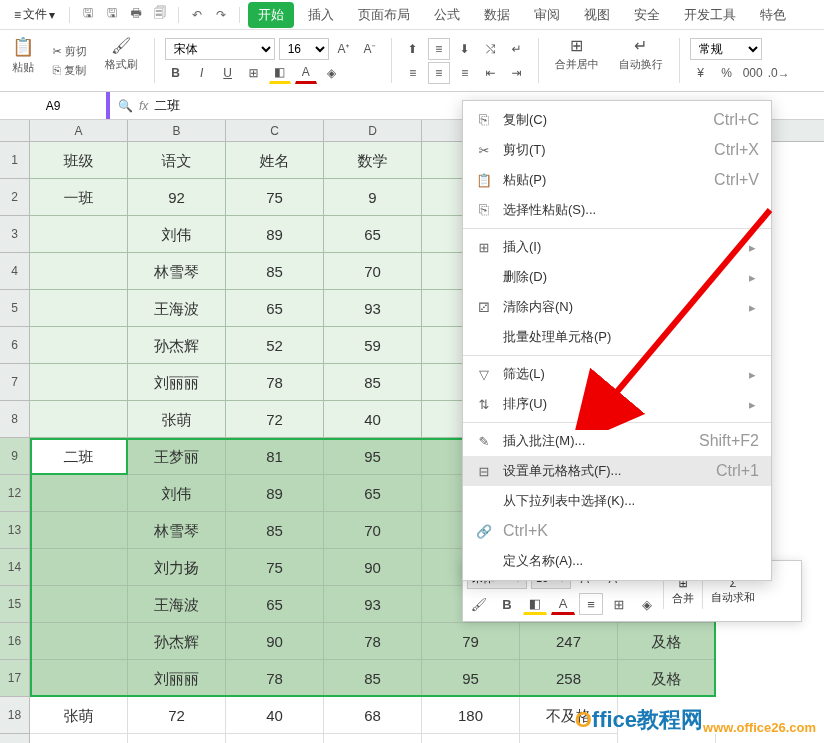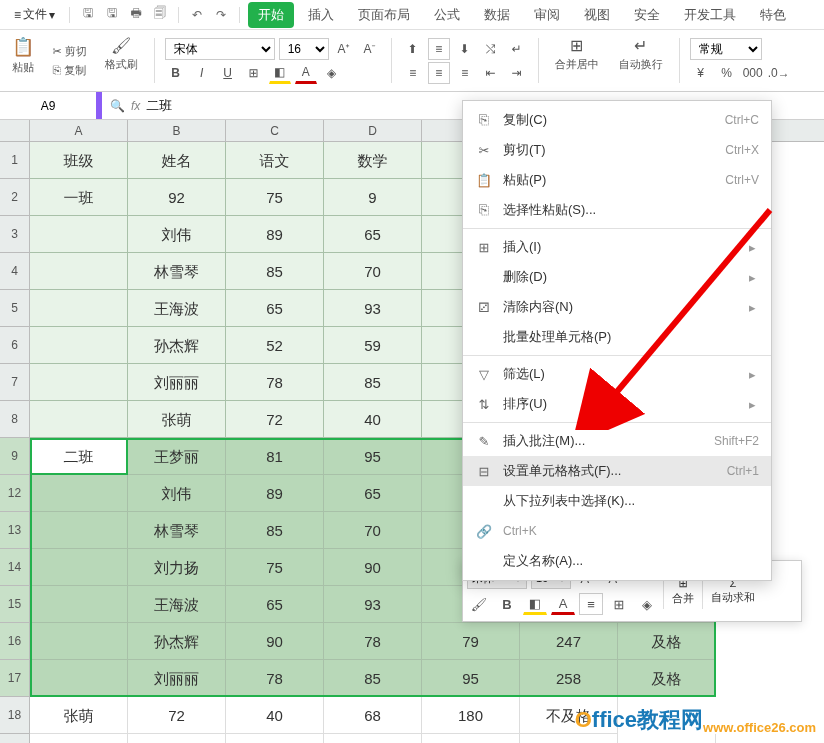--- a/index.html
+++ b/index.html
@@ -19,21 +19,21 @@
 .ribbon .btn-big { display: flex; flex-direction: column; align-items: center; gap: 2px; padding: 2px 6px; font-size: 11px; color: #555; }
 .ribbon .btn-sm { display: flex; align-items: center; gap: 3px; padding: 1px 4px; font-size: 11px; color: #555; }
 .ribbon .vsep { width: 1px; background: #ddd; margin: 4px 2px; }
 .ribbon select, .ribbon .combo { height: 22px; border: 1px solid #ccc; font-size: 12px; padding: 0 4px; background: #fff; }
 .ribbon .row { display: flex; gap: 4px; align-items: center; }
 .ribbon .iconbtn { width: 22px; height: 22px; display: flex; align-items: center; justify-content: center; border: 1px solid transparent; color: #555; }
 .ribbon .iconbtn.boxed { border-color: #ccc; }
 
 
 .formula-bar { display: flex; align-items: center; height: 28px; border-bottom: 1px solid #d0d0d0; }
-.name-box { width: 102px; border-right: 6px solid #8b5cf6; height: 100%; }
+.name-box { width: 110px; border-right: 4px solid #8b5cf6; height: 100%; }
 .name-box input { width: 100%; height: 100%; border: none; text-align: center; font-size: 12px; outline: none; }
 .fx-area { display: flex; align-items: center; gap: 6px; padding: 0 8px; flex: 1; }
 .fx-area input { flex: 1; border: none; font-size: 13px; outline: none; }
 
 
 .grid-wrap { position: relative; }
 .col-headers { display: flex; height: 22px; background: #e8eceb; border-bottom: 1px solid #bbb; }
 .corner { width: 30px; border-right: 1px solid #bbb; background: #e8eceb; }
 .col-h { border-right: 1px solid #bbb; text-align: center; line-height: 22px; font-size: 12px; color: #555; }
 .col-A { width: 98px; } .col-B { width: 98px; } .col-C { width: 98px; } .col-D { width: 98px; } .col-E { width: 98px; } .col-F { width: 98px; } .col-G { width: 98px; }
@@ -49,21 +49,21 @@
 .row-c.plain .cell { background: #fff; border-color: #ddd; }
 
 .sel-frame { position: absolute; border: 2px solid #22b14c; pointer-events: none; }
 
 
 .ctx-menu { position: absolute; top: 100px; left: 462px; width: 310px; background: #fff; border: 1px solid #ccc; box-shadow: 0 4px 16px rgba(0,0,0,0.2); z-index: 50; padding: 4px 0; }
 .ctx-item { display: flex; align-items: center; height: 30px; padding: 0 12px; gap: 10px; font-size: 13px; color: #333; position: relative; }
 .ctx-item:hover, .ctx-item.hover { background: #e8e8e8; }
 .ctx-item .mi-icon { width: 18px; text-align: center; color: #666; }
 .ctx-item .mi-label { flex: 1; }
-.ctx-item .mi-short { color: #999; font-size: 12px; }
+.ctx-item .mi-short { color: #999; font-size: 16px; }
 .ctx-item .mi-arrow { color: #999; width: 10px; }
 .ctx-sep { height: 1px; background: #e0e0e0; margin: 3px 0; }
 
 
 .mini-tb { position: absolute; top: 560px; left: 462px; width: 340px; background: #fff; border: 1px solid #ccc; box-shadow: 0 2px 10px rgba(0,0,0,0.15); z-index: 40; padding: 4px; }
 .mini-tb .mrow { display: flex; align-items: center; gap: 4px; height: 26px; }
 .mini-tb .mbtn { width: 24px; height: 22px; display: flex; align-items: center; justify-content: center; color: #555; border: 1px solid transparent; font-size: 13px; }
 .mini-tb .mbtn.boxed { border-color: #ccc; }
 .mini-tb select { height: 22px; border: 1px solid #ccc; font-size: 11px; }
 .mini-tb .mvsep { width: 1px; height: 36px; background: #ddd; margin: 0 4px; }
@@ -212,22 +212,22 @@
     <div class="col-h col-C">C</div>
     <div class="col-h col-D">D</div>
     <div class="col-h col-E">E</div>
     <div class="col-h col-F">F</div>
     <div class="col-h col-G">G</div>
   </div>
   <div class="rows" id="rows">
       <div class="row-c header">
         <div class="row-h">1</div>
         <div class="cell col-A">班级</div>
+        <div class="cell col-C">语文</div>
         <div class="cell col-B">姓名</div>
-        <div class="cell col-C">语文</div>
         <div class="cell col-D">数学</div>
         <div class="cell col-E">英</div>
         <div class="cell col-F"></div>
         <div class="cell col-G"></div>
       </div>
       <div class="row-c">
         <div class="row-h">2</div>
         <div class="cell col-A">一班</div>
         <div class="cell col-C">92</div>
         <div class="cell col-D">75</div>

